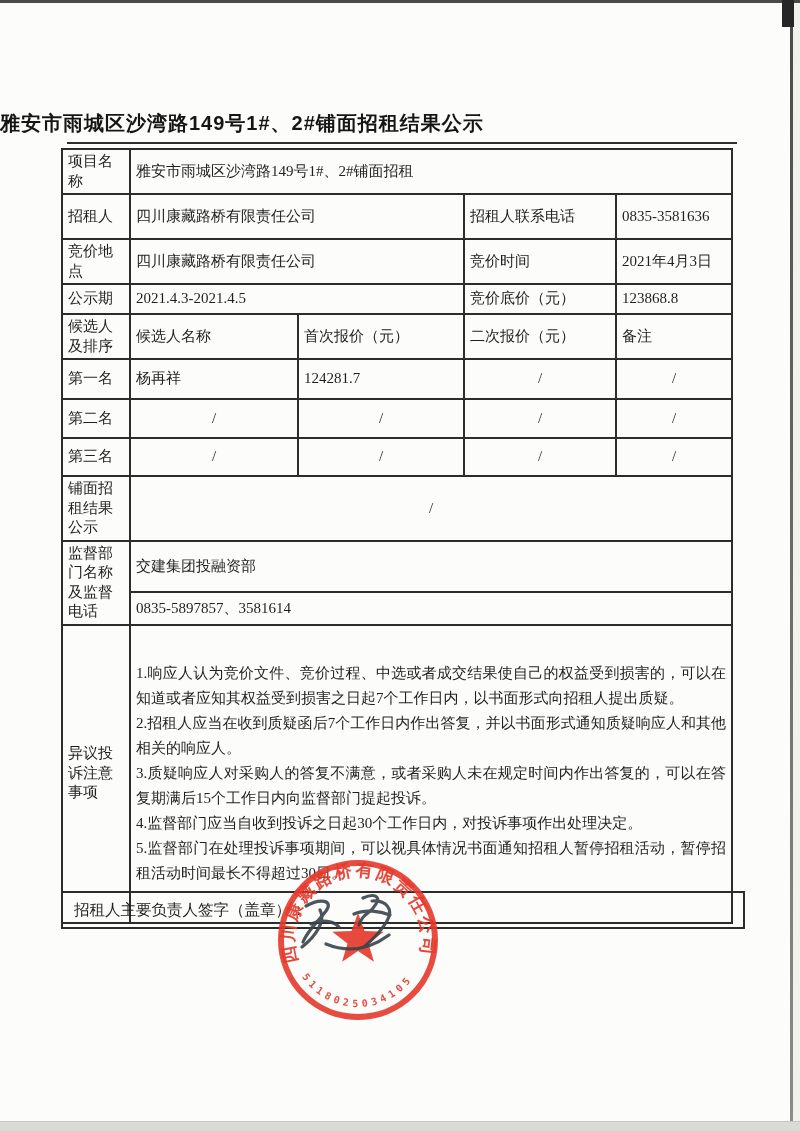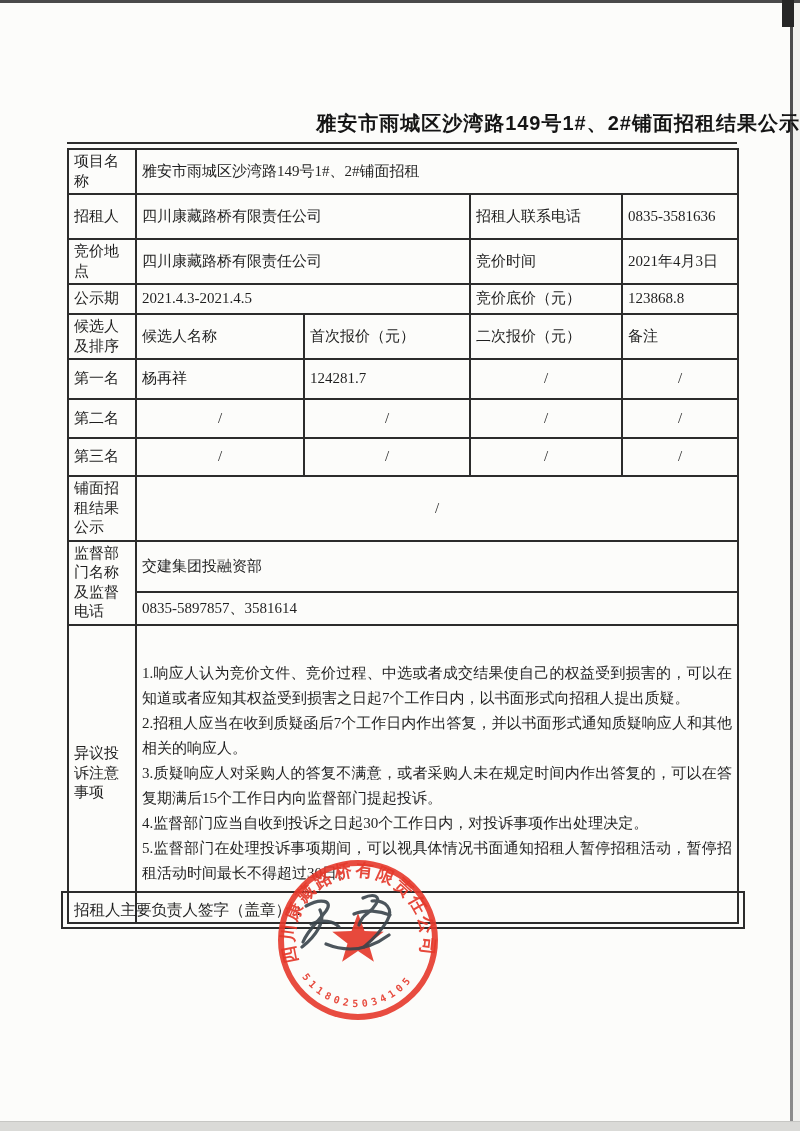--- a/index.html
+++ b/index.html
@@ -10,28 +10,28 @@
     color:#1f1f1f;
   }
   
   .scan-top{position:absolute;top:0;left:0;width:800px;height:3px;background:#4a4a4a;}
   .scan-corner{position:absolute;top:0;right:6px;width:12px;height:27px;background:#262626;}
   .scan-right{position:absolute;top:0;right:7px;width:3px;height:1131px;background:linear-gradient(#4a4a4a,#8c8c8c);}
   .scan-right-margin{position:absolute;top:0;right:0;width:7px;height:1131px;background:#f1f1ee;}
   .scan-bottom{position:absolute;bottom:0;left:0;width:800px;height:9px;background:#dadad7;border-top:1px solid #c7c7c4;}
 
   .doc-title{
-    position:absolute;top:110px;left:0;width:800px;text-align:right;
+    position:absolute;top:110px;left:0;width:800px;text-align:left;
     font-family:"Liberation Sans","DejaVu Sans",sans-serif;
     font-size:20px;font-weight:bold;letter-spacing:1px;color:#151515;
   }
   .pre-table-line{position:absolute;left:67px;top:142px;width:670px;height:2px;background:#2e2e2e;}
 
   table.form{
-    position:absolute;left:67px;top:148px;width:670px;
+    position:absolute;left:61px;top:148px;width:670px;
     border-collapse:collapse;table-layout:fixed;
   }
   table.form td{
     border:2px solid #2c2c2c;
     font-size:15px;line-height:1.3;
     padding:2px 5px;vertical-align:middle;
     overflow:hidden;
   }
   td.lbl{padding:2px 3px;}
   td.center{text-align:left;}

